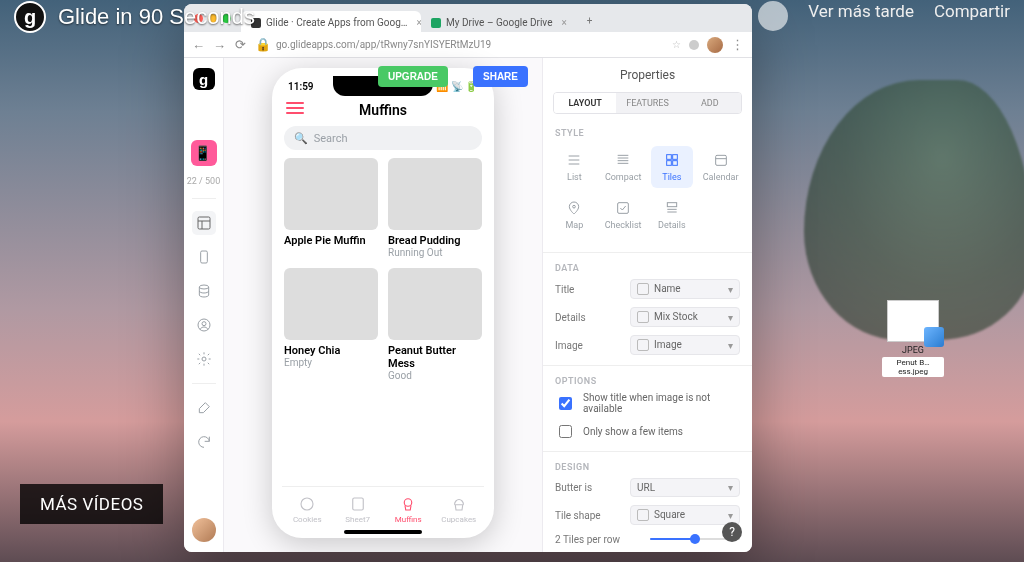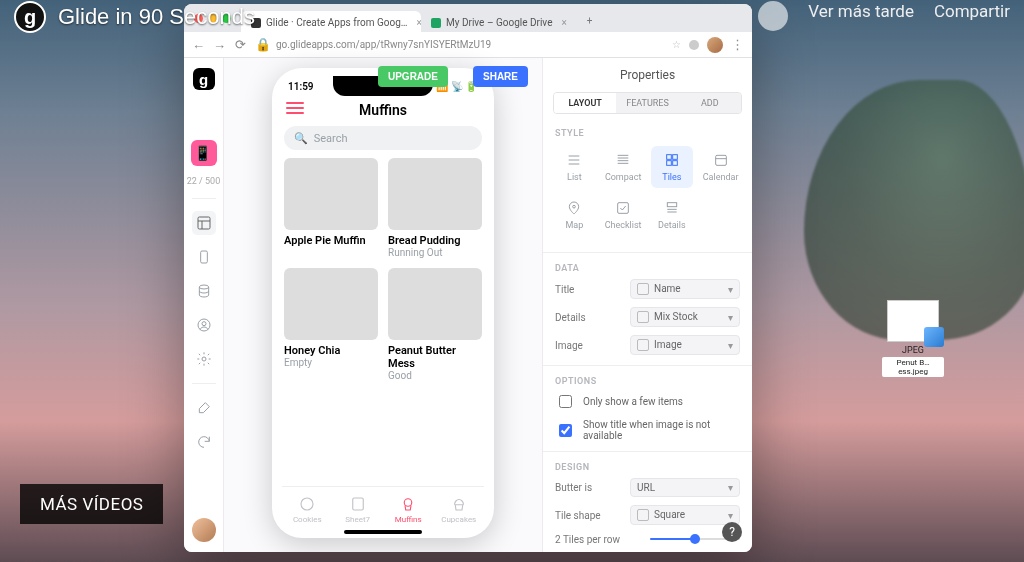--- a/index.html
+++ b/index.html
@@ -389,26 +389,26 @@
                 <span class="ic"></span>
                 <span>Image</span>
               </span>
               <span class="caret">▾</span>
             </div>
       </div>
       <hr>
 
       <div class="sect">OPTIONS</div>
       <label class="chk">
+            <input type="checkbox" checked="" style="">
+            <span>Show title when image is not available</span>
+          </label>
+      <label class="chk">
             <input type="checkbox" style="">
             <span>Only show a few items</span>
-          </label>
-      <label class="chk">
-            <input type="checkbox" checked="" style="">
-            <span>Show title when image is not available</span>
           </label>
       <hr>
 
       <div class="sect">DESIGN</div>
       <div class="row">
         <span class="lab">Butter is</span>
         <div class="sel">
               <span class="lead">
                 <span>URL</span>
               </span>

